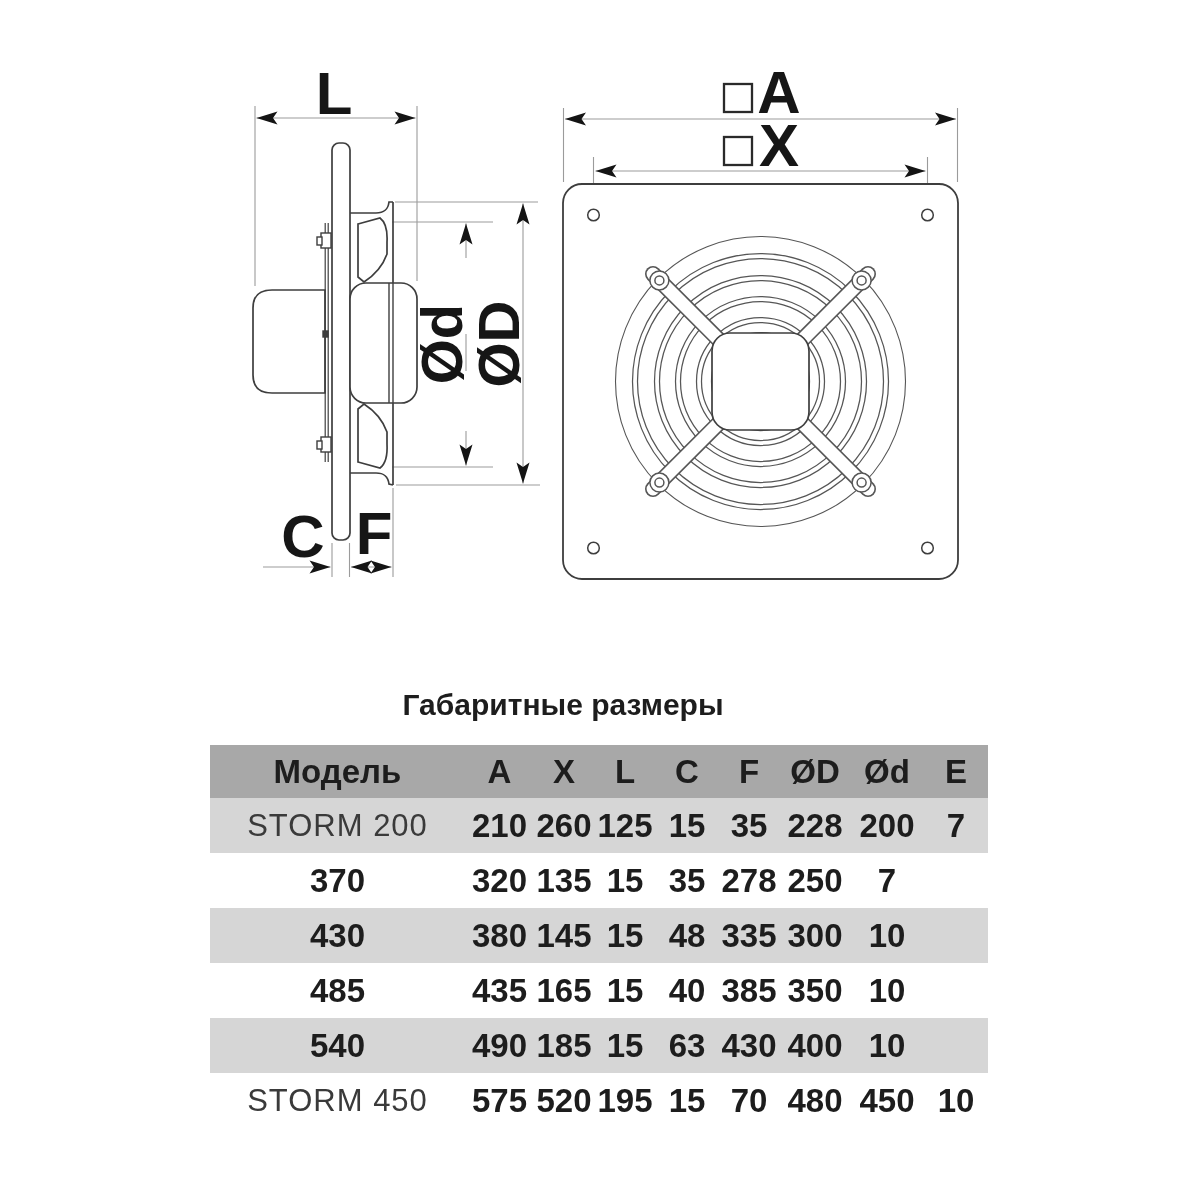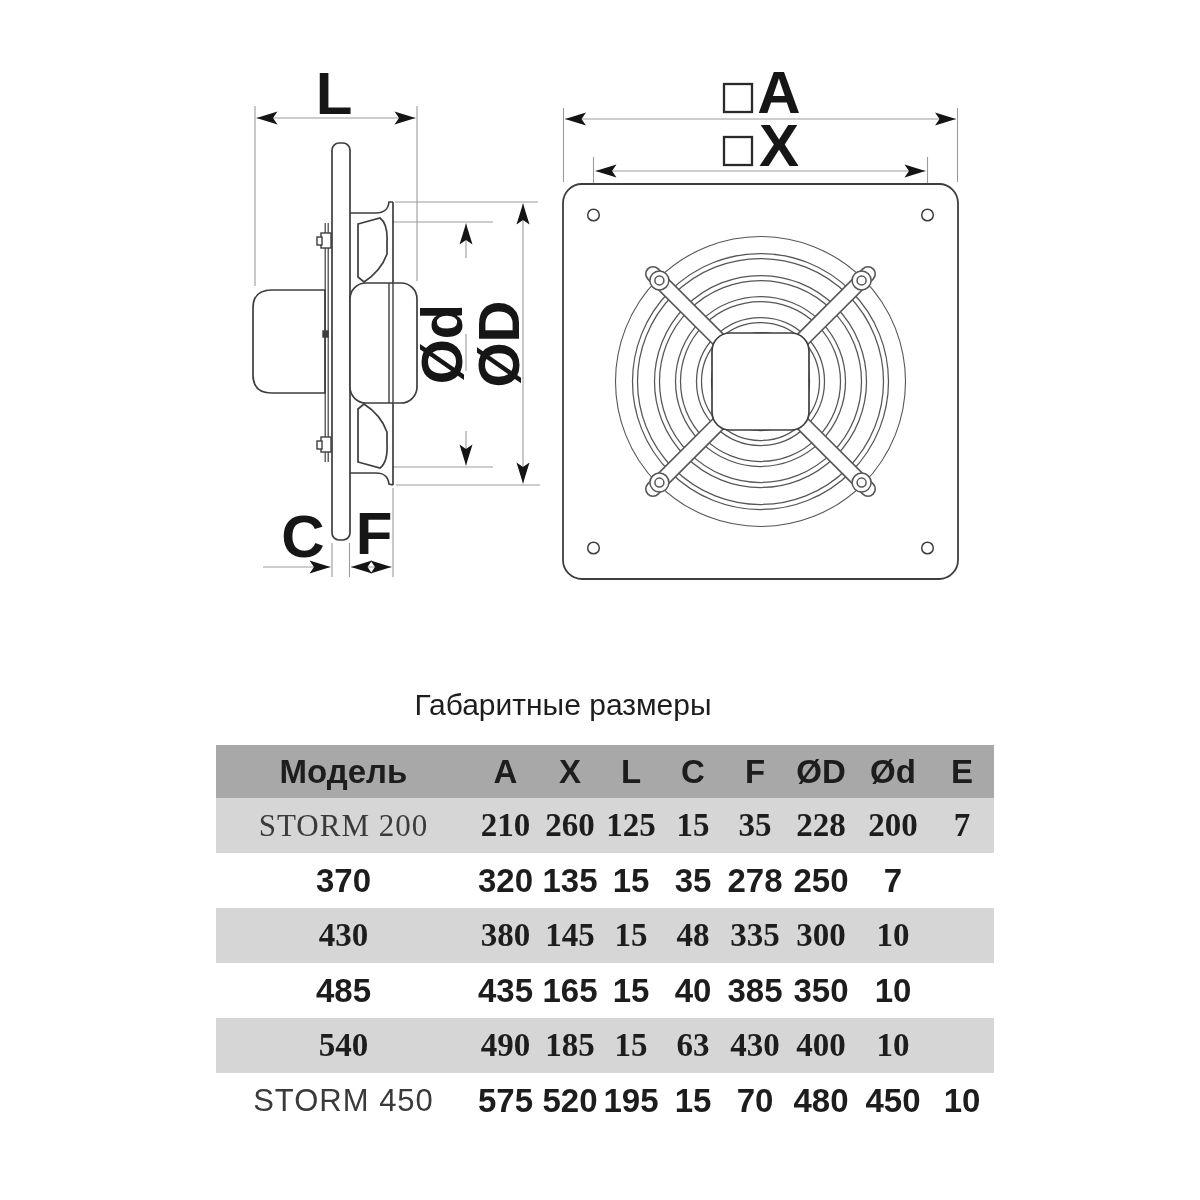--- a/index.html
+++ b/index.html
@@ -1,26 +1,26 @@
 <!DOCTYPE html>
 <html><head>
 <meta charset="utf-8">
 <style>
   html,body{margin:0;padding:0;background:#fff;}
   .page{position:relative;width:1200px;height:1200px;background:#ffffff;overflow:hidden;
         font-family:"Liberation Sans", sans-serif;}
   .diagram-svg{position:absolute;left:0;top:0;}
   .dim-label{font-family:"Liberation Sans", sans-serif;font-weight:700;fill:#161616;}
   .table-title{position:absolute;left:210px;top:688px;width:706px;text-align:center;
-               font-size:30px;font-weight:400;color:#1d1d1d;}
-  .dim-table{position:absolute;left:216px;top:745px;width:778px;font-size:33px;color:#1d1d1d;}
+               font-size:30px;font-weight:700;color:#1d1d1d;}
+  .dim-table{position:absolute;left:210px;top:745px;width:778px;font-size:33px;color:#1d1d1d;}
   .trow{display:grid;grid-template-columns:255px 69px 60px 62px 62px 62px 70px 74px 64px;
         height:55px;align-items:center;}
   .thead{height:53px;background:#a8a8a8;font-weight:700;}
-  .stripe{background:#d6d6d6;font-family:Liberation Serif, serif;}
+  .stripe{background:#d6d6d6;}
   .cell{text-align:center;white-space:nowrap;}
   .cell.val{font-weight:700;}
   .cell.model{font-weight:400;font-size:31px;color:#3a3a3a;letter-spacing:1px;}
   .thead .cell.model{font-weight:700;font-size:33px;color:#1d1d1d;letter-spacing:0;}
 </style>
 </head>
 <body>
 
 <div class="page">
 

